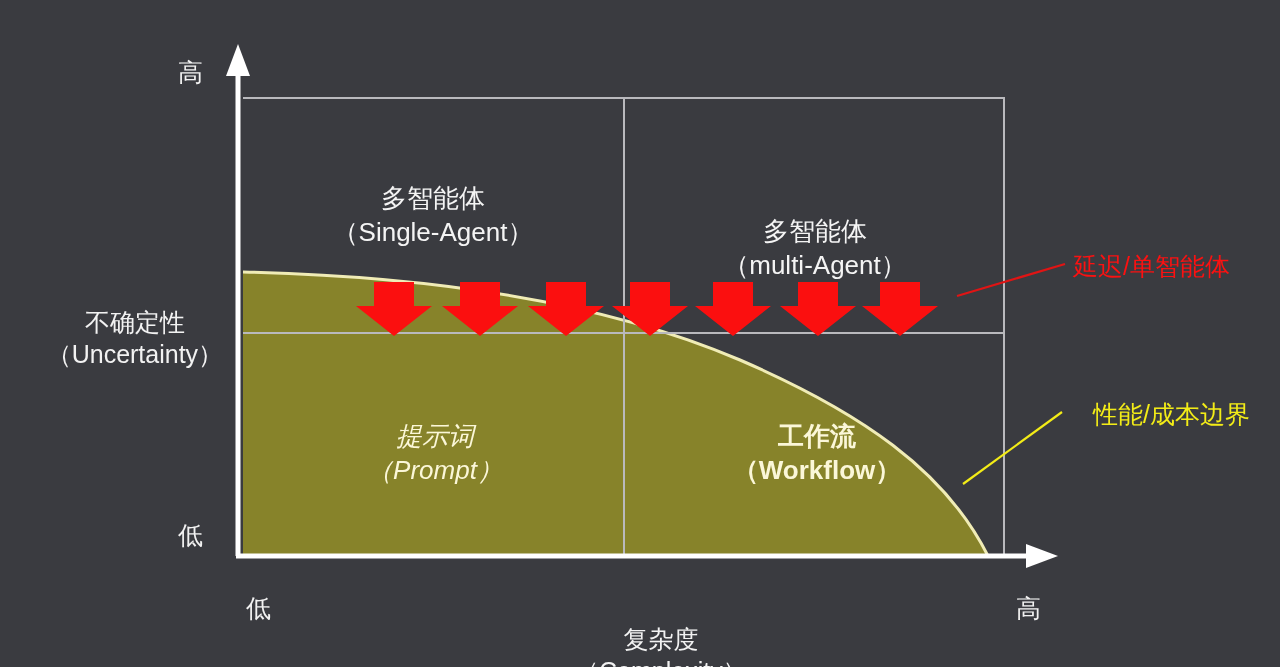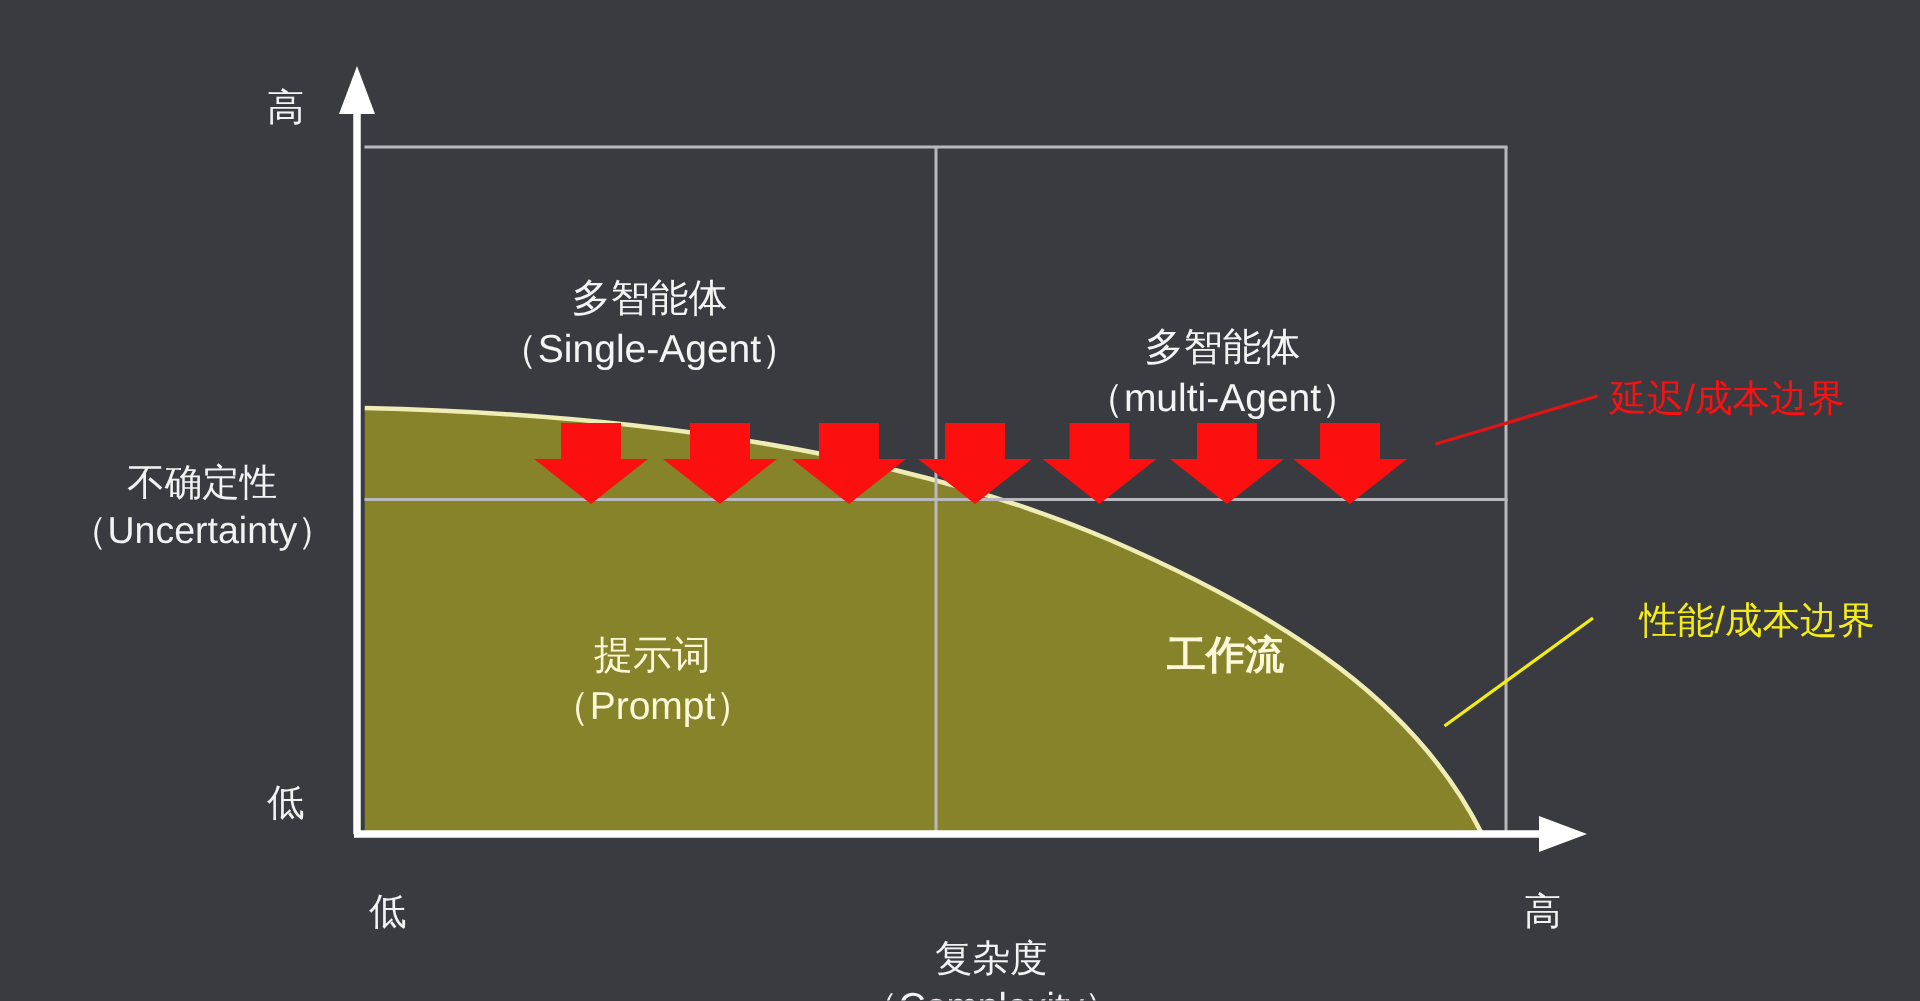--- a/index.html
+++ b/index.html
@@ -134,26 +134,27 @@
   <div class="quad-label" style="left:288px; top:182px; width:290px;">
     <span class="l1">多智能体</span>
     <span class="l2">（Single-Agent）</span>
   </div>
 
   <div class="quad-label" style="left:670px; top:182px; width:290px;margin-top:33px;">
     <span class="l1">多智能体</span>
     <span class="l2">（multi-Agent）</span>
   </div>
 
-  <div class="quad-label on-olive" style="left:290px; top:420px; width:290px;">
+  <div class="quad-label on-olive" style="left:290px; top:420px; width:290px;font-style:italic;">
     <span class="l1">提示词</span>
     <span class="l2">（Prompt）</span>
   </div>
 
   <div class="quad-label on-olive" style="left:672px; top:420px; width:290px;font-weight:bold;">
     <span class="l1">工作流</span>
+    <span class="l2">（Workflow）</span>
   </div>
 
-  <div class="callout red" style="left:1073px; top:251px;">延迟/成本边界</div>
+  <div class="callout red" style="left:1073px; top:251px;">延迟/单智能体</div>
 
   <div class="callout yellow" style="left:1070px; top:399px;margin-left:23px;">性能/成本边界</div>
 
 </div>
 
 </body></html>

